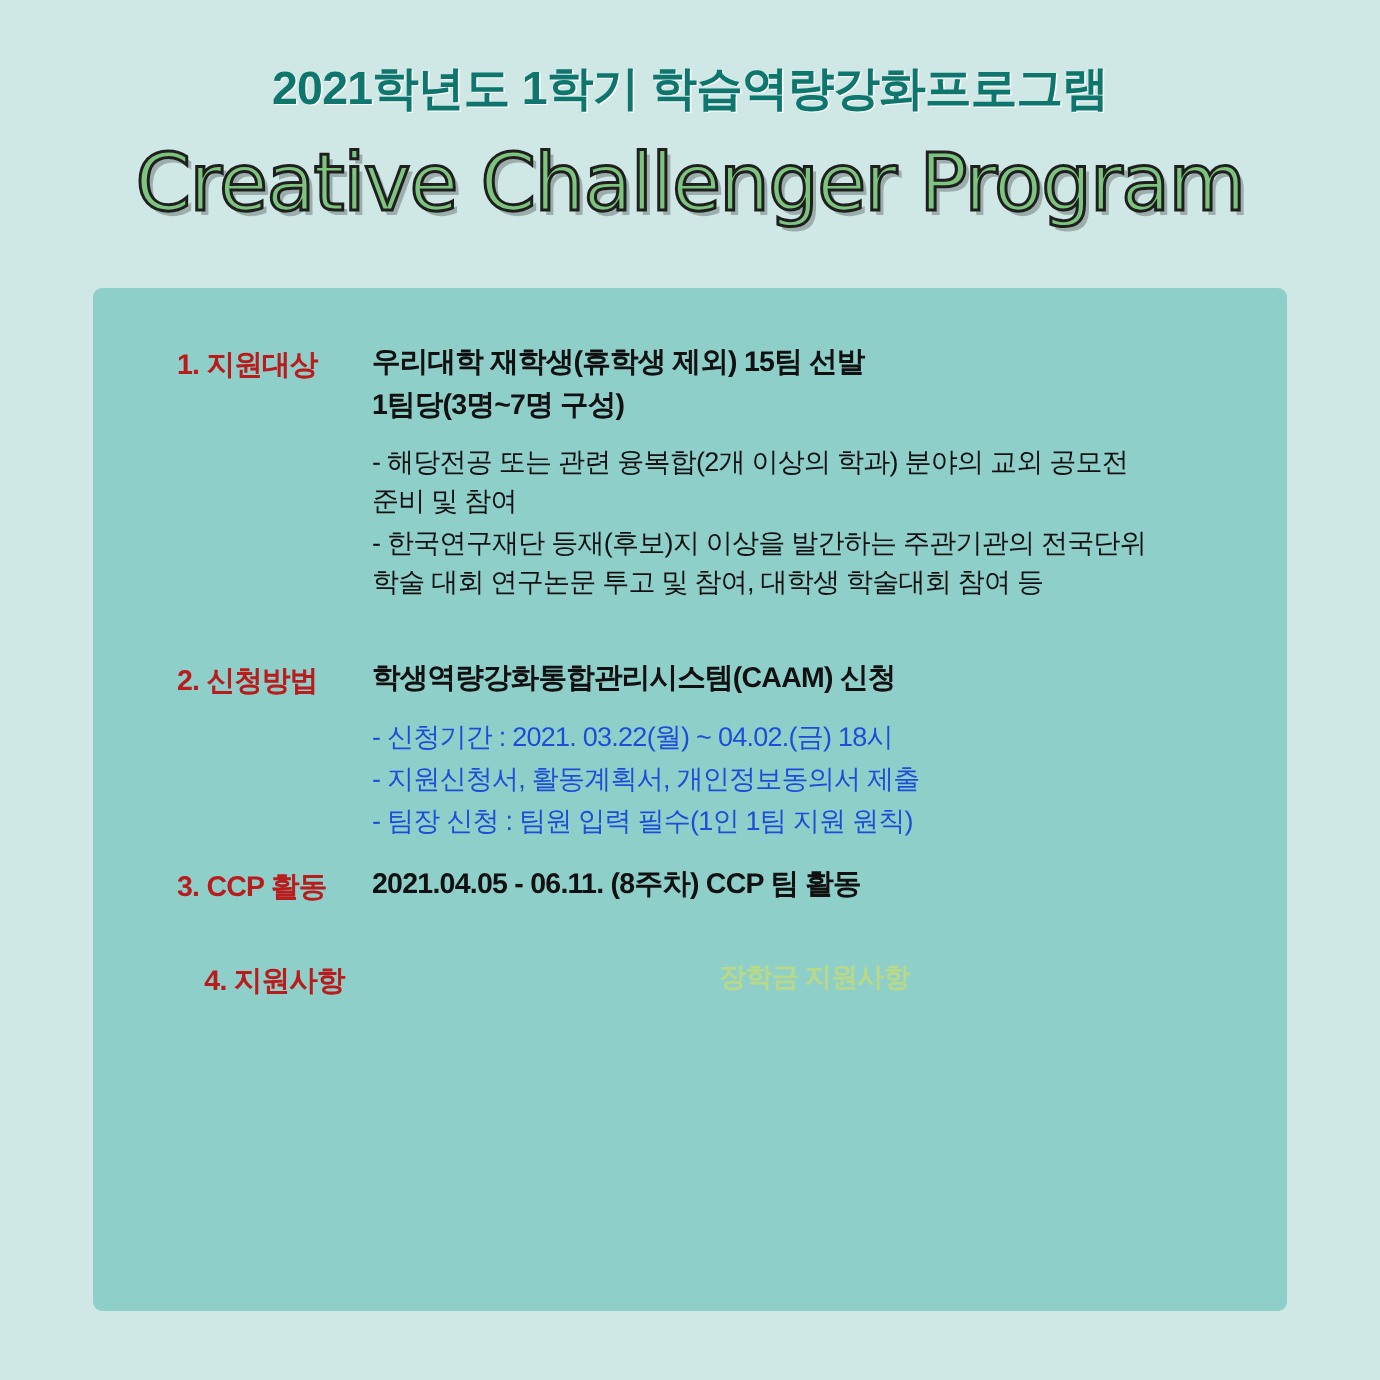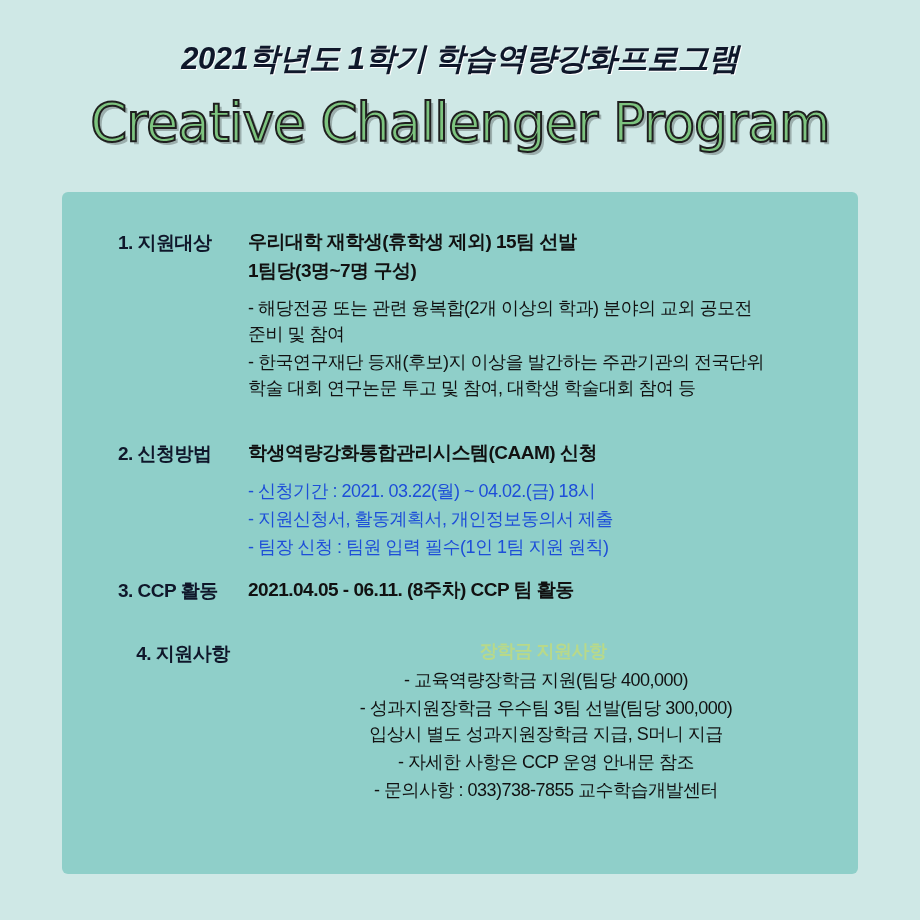--- a/index.html
+++ b/index.html
@@ -22,24 +22,23 @@
   }
 
   
   .header {
     padding-top: 38px;
     text-align: center;
   }
   .title-line1 {
     font-size: 31px;
     font-weight: bold;
-    color: #0f172a;
+    color: #0f766e;
     letter-spacing: -0.5px;
     text-shadow: 1px 1px 0 #ffffff;
-    font-style: italic;
   }
   .title-line2 {
     margin-top: 12px;
     font-size: 53px;
     font-weight: normal;
     color: #7dc47f;
     letter-spacing: -1px;
     -webkit-text-stroke: 2px #1f1f1f;
     text-shadow: 3px 3px 0 rgba(0,0,0,0.25);
     font-family: "DejaVu Sans", sans-serif;
@@ -61,21 +60,21 @@
   .section {
     display: flex;
     align-items: flex-start;
     margin-bottom: 8px;
   }
   .sec-label {
     width: 160px;
     flex: 0 0 160px;
     font-size: 19px;
     font-weight: bold;
-    color: #0f172a;
+    color: #b91c1c;
     padding-left: 30px;
     box-sizing: border-box;
     padding-top: 2px;
     letter-spacing: -0.5px;
   }
   .sec-body {
     flex: 1 1 auto;
   }
   .head-line {
     font-size: 19px;
@@ -158,24 +157,17 @@
       <div class="sec-label">3. CCP 활동</div>
       <div class="sec-body">
         <div class="head-line">2021.04.05 - 06.11. (8주차) CCP 팀 활동</div>
       </div>
     </div>
 
     <div class="section sec-4">
       <div class="sec-label">4. 지원사항</div>
       <div class="sec-body">
         <div class="support-title">장학금 지원사항</div>
-        <div class="sub-list" style="margin-top:0;">
-          <div class="sub-item indent">- 교육역량장학금 지원(팀당 400,000)</div>
-          <div class="sub-item indent">- 성과지원장학금 우수팀 3팀 선발(팀당 300,000)
-    입상시 별도 성과지원장학금 지급, S머니 지급</div>
-          <div class="sub-item indent">- 자세한 사항은 CCP 운영 안내문 참조</div>
-          <div class="sub-item indent">- 문의사항 : 033)738-7855 교수학습개발센터</div>
-        </div>
       </div>
     </div>
 
   </div>
 </div>
 
 </body></html>

